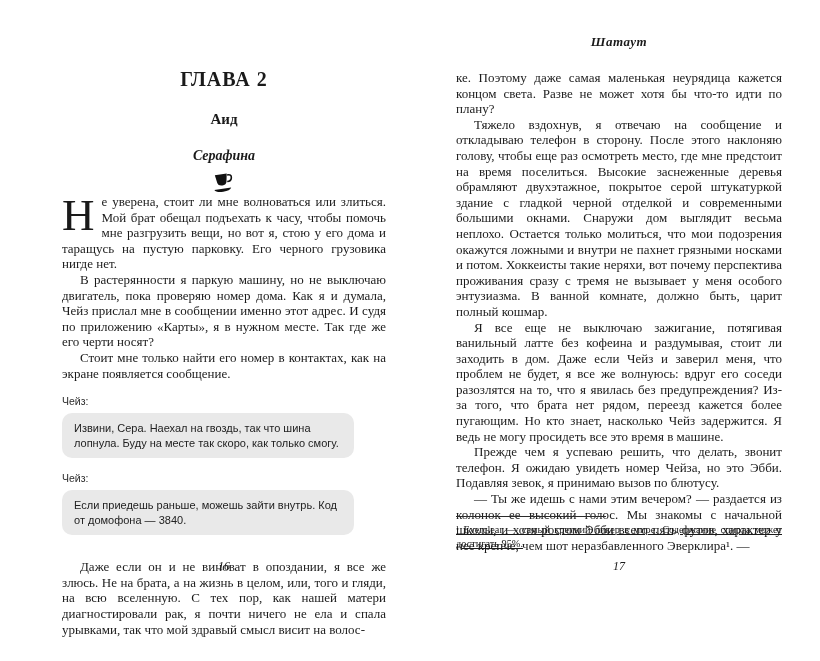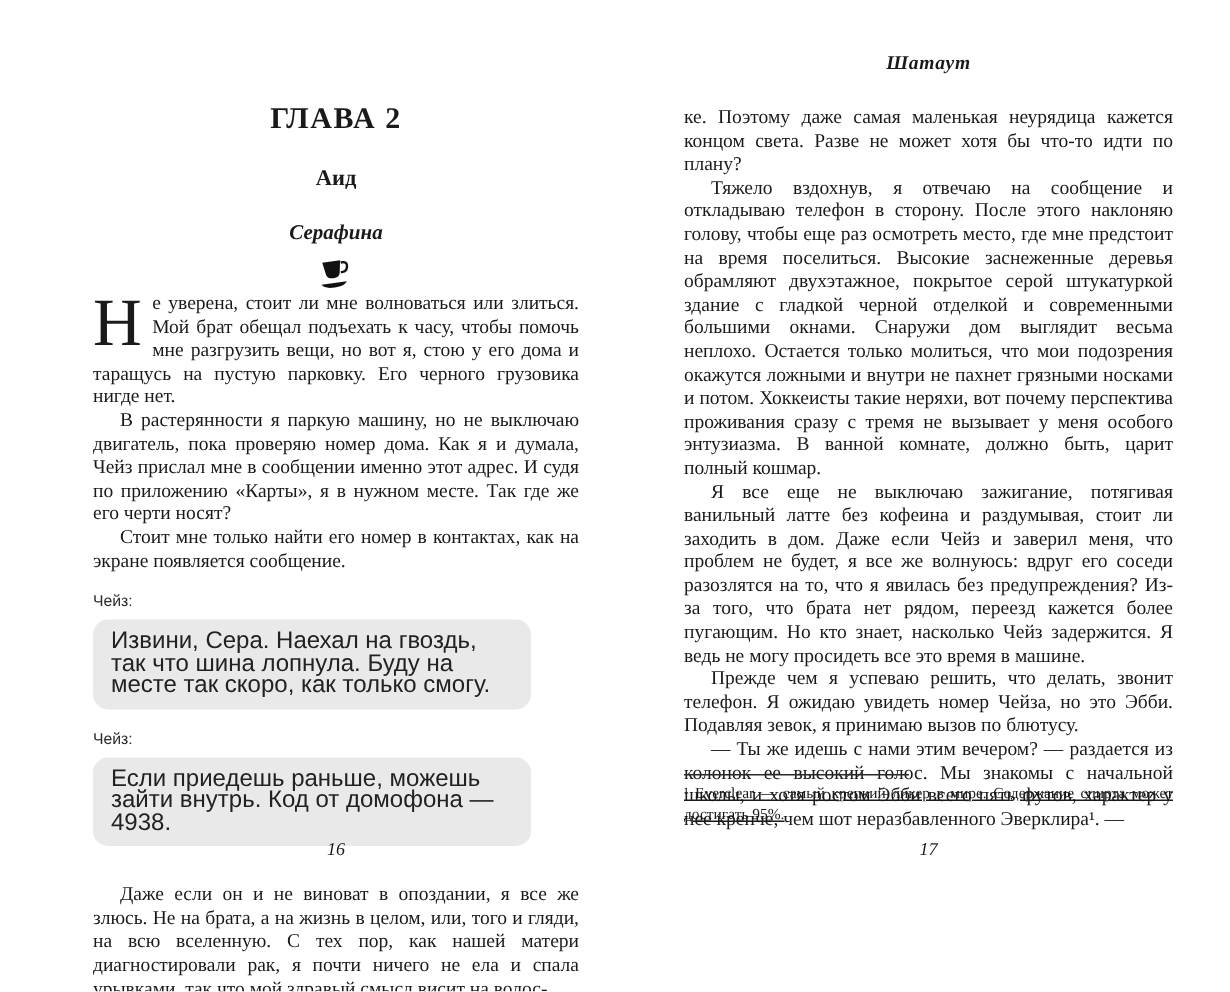--- a/index.html
+++ b/index.html
@@ -47,21 +47,21 @@
     font-size: 10.5px;
     color: #2b2b2b;
     margin: 14px 0 6px;
   }
   .msg-bubble {
     display: inline-block;
     background: #e9e9e9;
     border-radius: 10px;
     padding: 8px 12px;
     font-family: "Liberation Sans", sans-serif;
-    font-size: 16px;
+    font-size: 11px;
     line-height: 14.5px;
     color: #222222;
     max-width: 292px;
     text-align: left;
   }
   .after-messages { margin-top: 24px; }
 
   
   .running-header {
     text-align: center;
@@ -119,21 +119,21 @@
     <p class="body-par">В растерянности я паркую машину, но не выключаю двигатель, пока проверяю номер дома. Как я и думала, Чейз прислал мне в сообщении именно этот адрес. И судя по приложению «Карты», я в нужном месте. Так где же его черти носят?</p>
     <p class="body-par">Стоит мне только найти его номер в контактах, как на экране появляется сообщение.</p>
 
     <div class="msg-group">
       <div class="msg-sender">Чейз:</div>
       <div class="msg-bubble">Извини, Сера. Наехал на гвоздь, так что шина лопнула. Буду на месте так скоро, как только смогу.</div>
     </div>
 
     <div class="msg-group">
       <div class="msg-sender">Чейз:</div>
-      <div class="msg-bubble">Если приедешь раньше, можешь зайти внутрь. Код от домофона — 4938.</div>
+      <div class="msg-bubble">Если приедешь раньше, можешь зайти внутрь. Код от домофона — 3840.</div>
     </div>
 
     <p class="body-par after-messages">Даже если он и не виноват в опоздании, я все же злюсь. Не на брата, а на жизнь в целом, или, того и гляди, на всю вселенную. С тех пор, как нашей матери диагностировали рак, я почти ничего не ела и спала урывками, так что мой здравый смысл висит на волос-</p>
 
     <div class="page-number">16</div>
   </div>
 
   <div class="page page-right">
 
     <div class="running-header">Шатаут</div>

